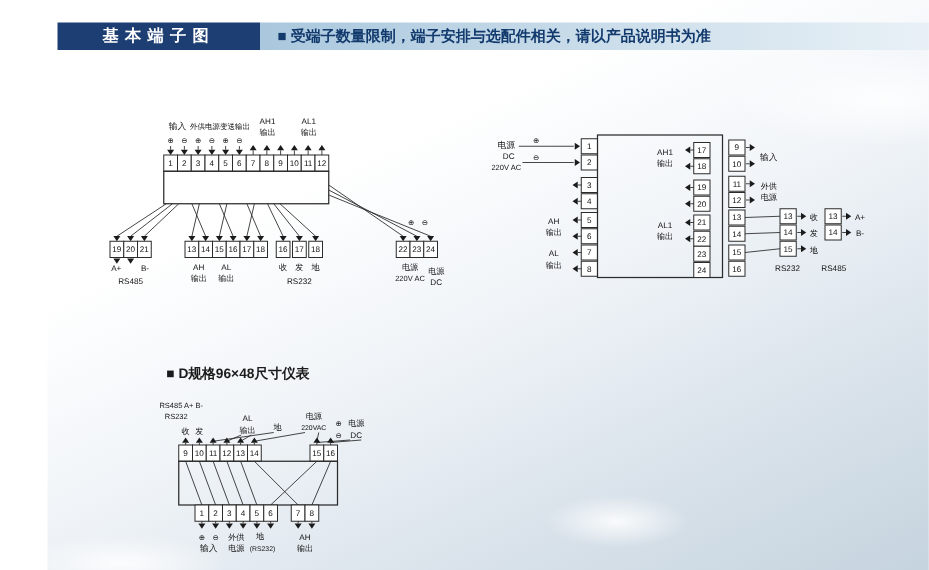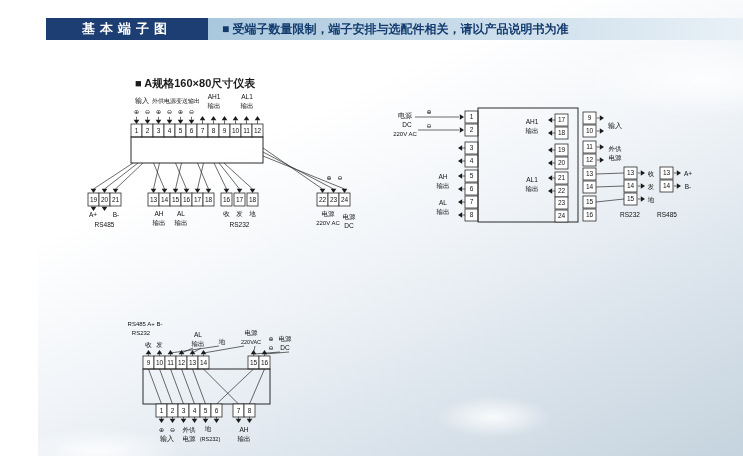--- a/index.html
+++ b/index.html
@@ -422,14 +422,14 @@
         <text x="206" y="432" font-size="6.5" text-anchor="middle" class="lbl">AH</text>
         <text x="206" y="441" font-size="6.5" text-anchor="middle" class="lbl">输出</text>
       </g>
     </svg>
 
   <div class="header-bar">
     <div class="header-title">基本端子图</div>
     <div class="header-note">■  受端子数量限制，端子安排与选配件相关，请以产品说明书为准</div>
   </div>
 
-  <div class="sec-title" id="title-a">■ A规格160×80尺寸仪表</div>
+  <div class="sec-title" id="title-d">■ D规格96×48尺寸仪表</div>
 </div>
 
 </body></html>

